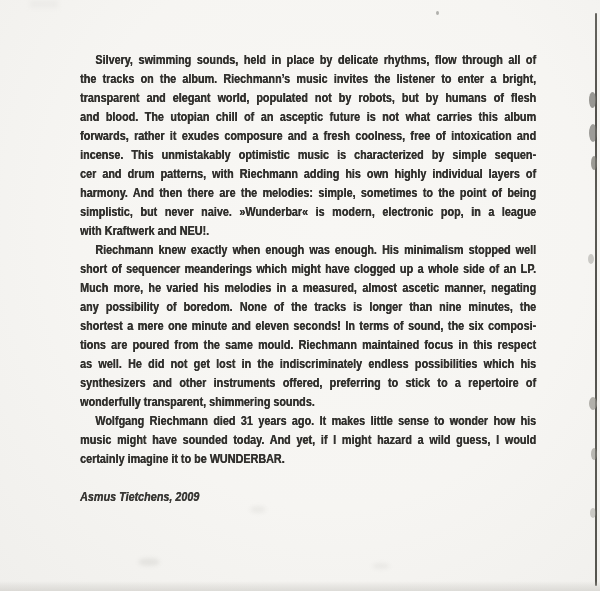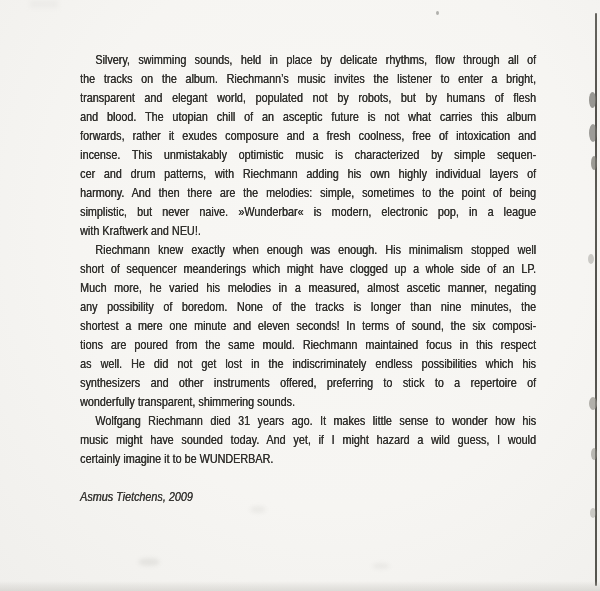--- a/index.html
+++ b/index.html
@@ -11,20 +11,21 @@
     height: 591px;
     overflow: hidden;
     position: relative;
     font-family: "Liberation Sans", sans-serif;
   }
   .page {
     position: absolute;
     inset: 0;
     background:
       radial-gradient(ellipse at 55% 38%, #f8f7f4 0%, #f6f5f2 55%, #f0efec 100%);
+    font-weight: bold;
   }
   
   .text-block {
     position: absolute;
     left: 80px;
     top: 50px;
     width: 570px;
     transform: scaleX(0.8);
     transform-origin: 0 0;
     color: #32312e;

